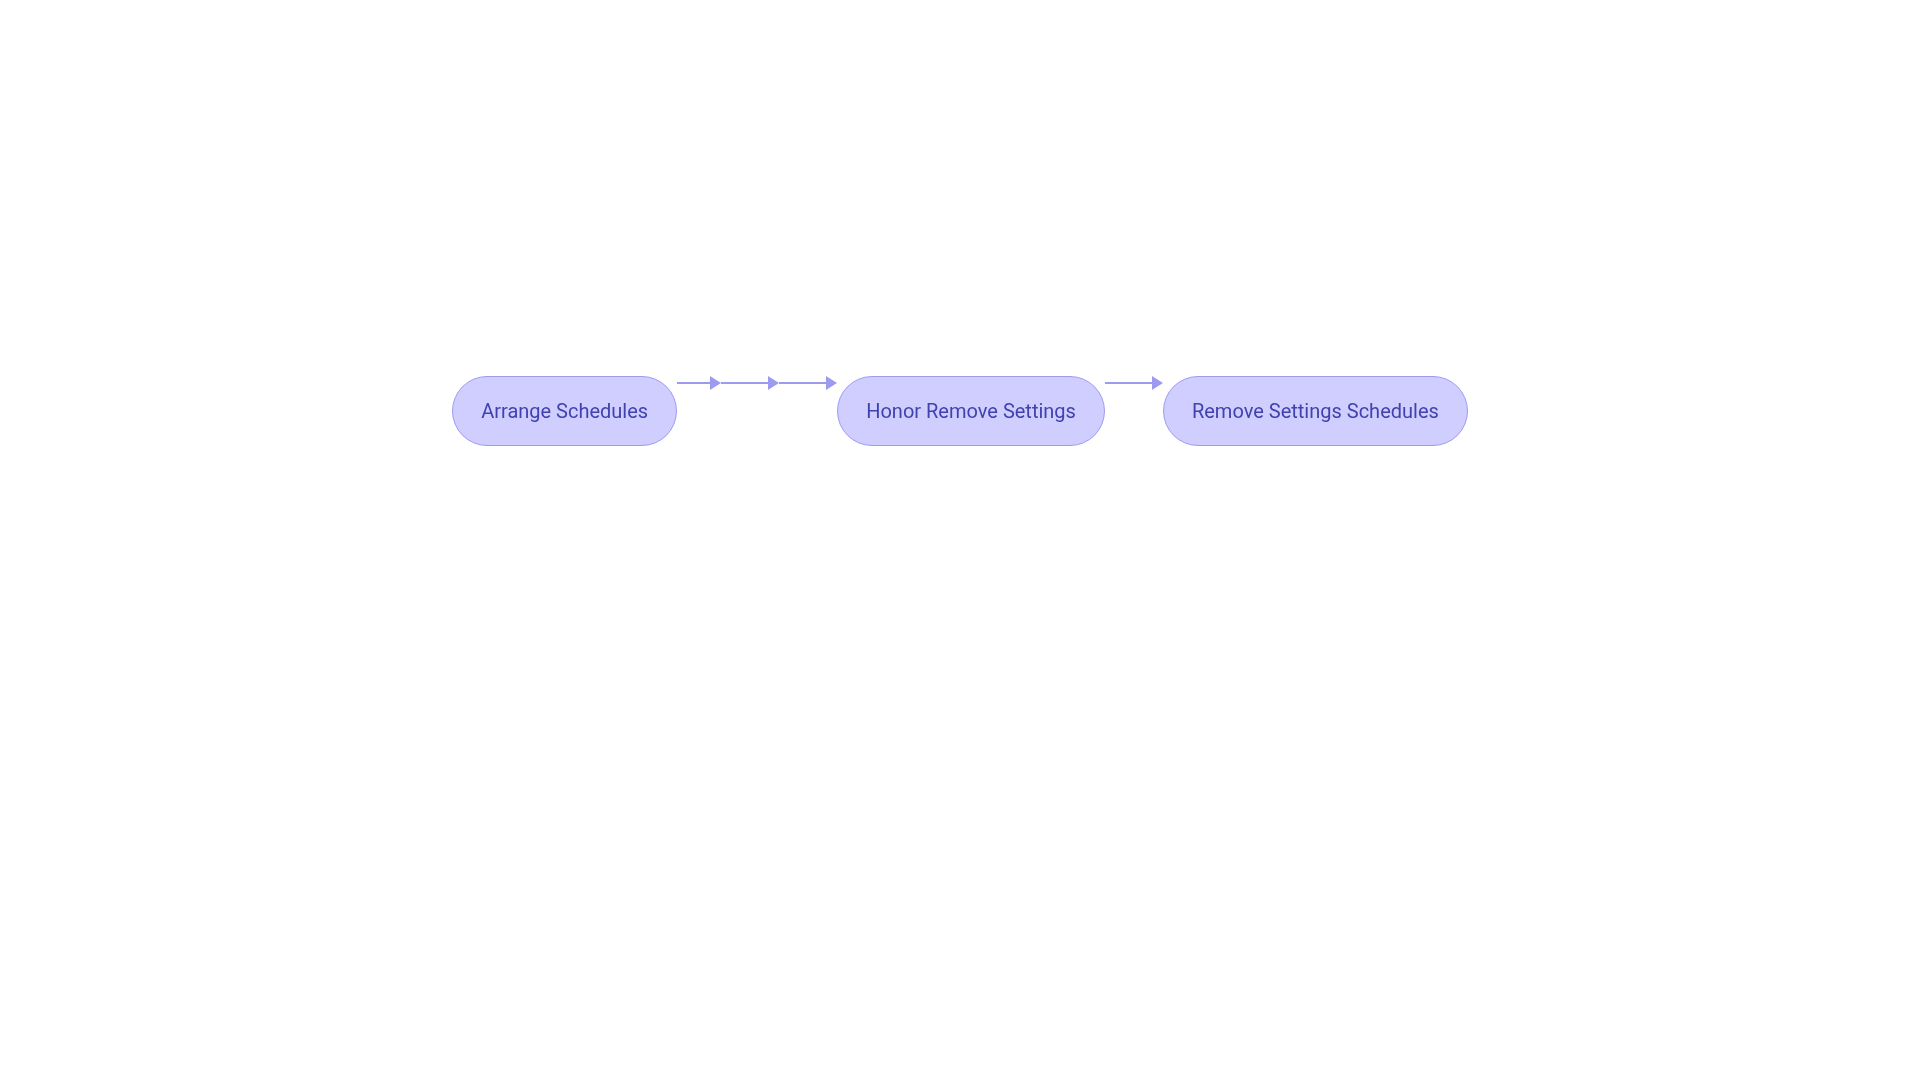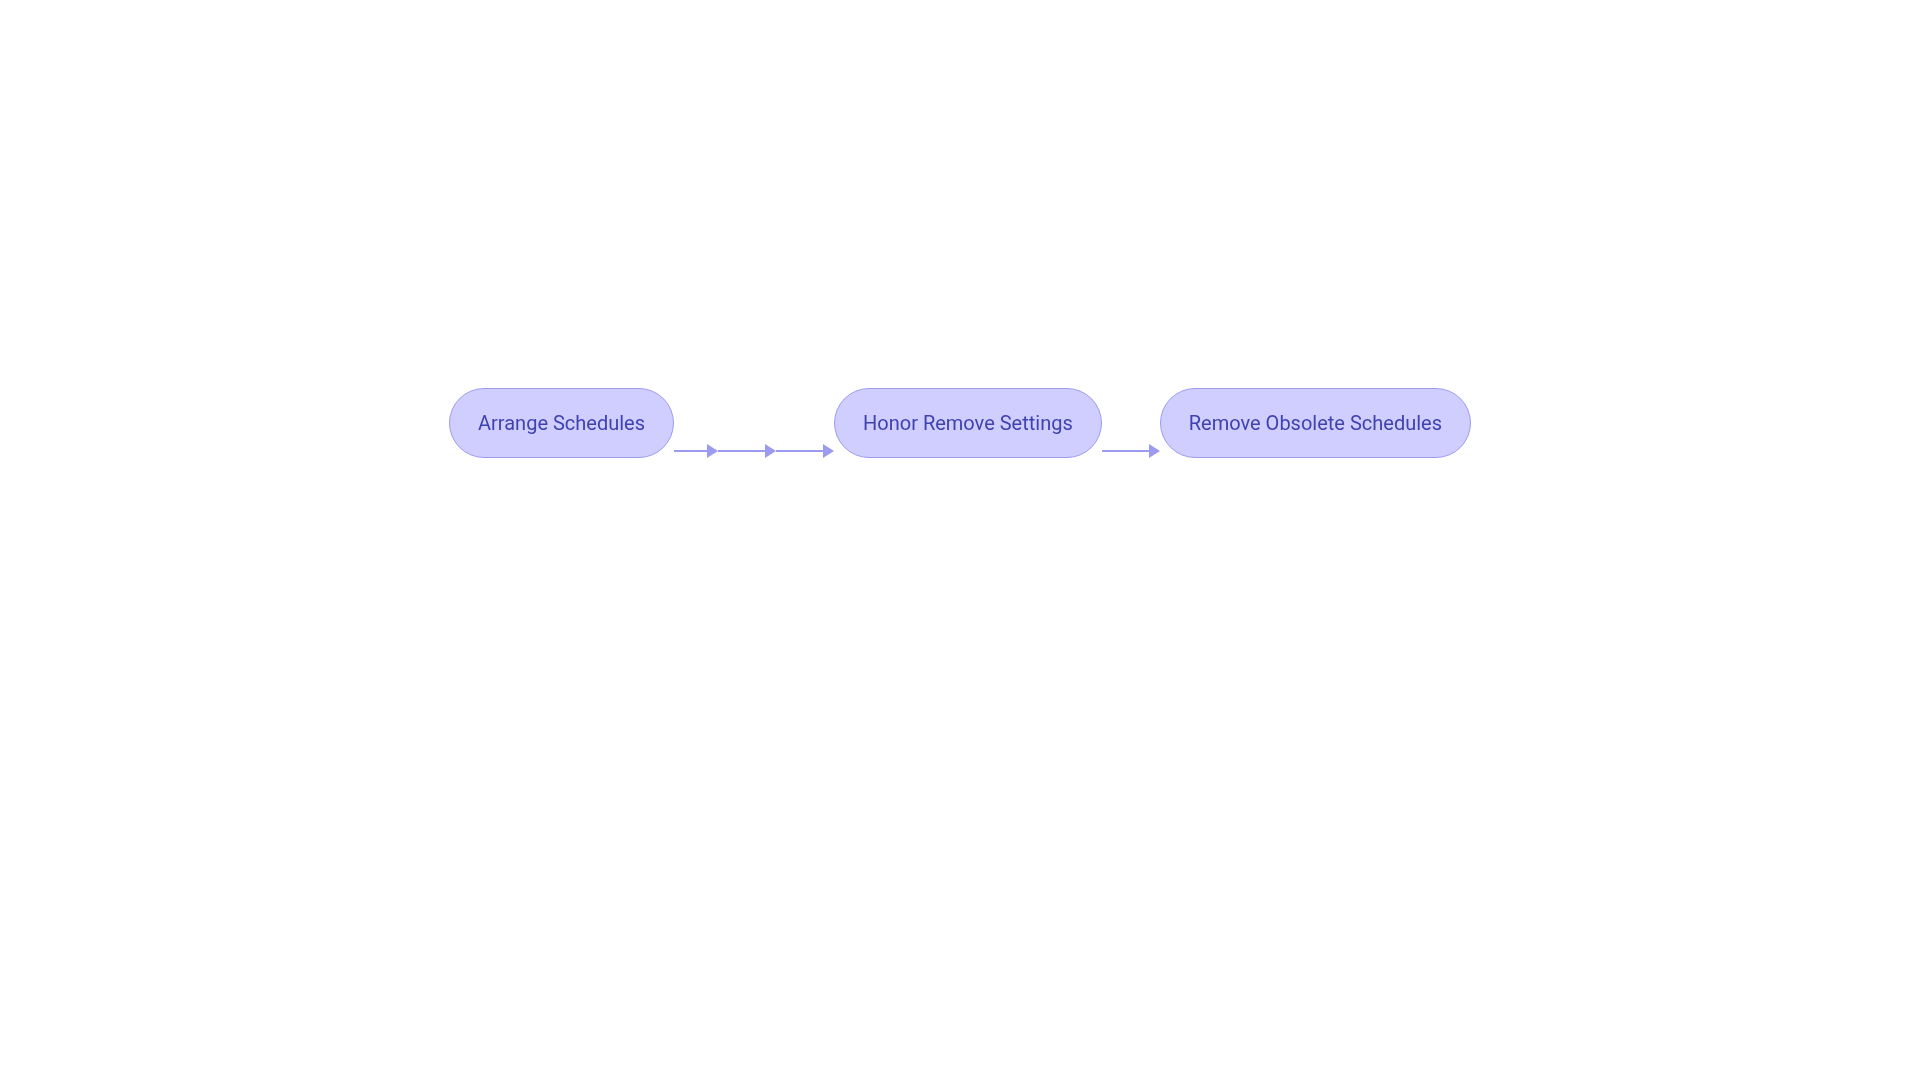--- a/index.html
+++ b/index.html
@@ -12,23 +12,23 @@
   }
   .canvas {
     position: relative;
     width: 1920px;
     height: 1080px;
   }
   .flow-row {
     position: absolute;
     left: 0;
     right: 0;
-    top: 388px;
+    top: 376px;
     display: flex;
-    align-items: flex-end;
+    align-items: flex-start;
     justify-content: center;
     padding: 0 20px;
   }
   .node {
     background: #cfceff;
     border: 1.5px solid #9d9bf0;
     border-radius: 999px;
     padding: 22px 28px;
     color: #4042b0;
     font-size: 20px;
@@ -90,17 +90,17 @@
     <div class="node">
       <span>Honor Remove Settings</span>
     </div>
 
     <div class="arrow-wrap">
       <div class="arrow-line aw-4"></div>
       <div class="arrow-head"></div>
     </div>
 
     <div class="node">
-      <span>Remove Obsolete Schedules</span>
+      <span>Remove Settings Schedules</span>
     </div>
 
   </div>
 </div>
 
 </body></html>

